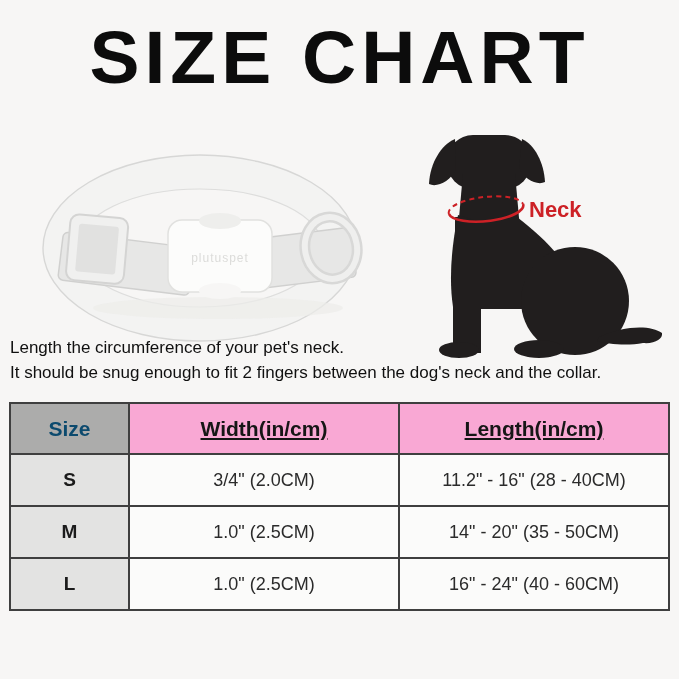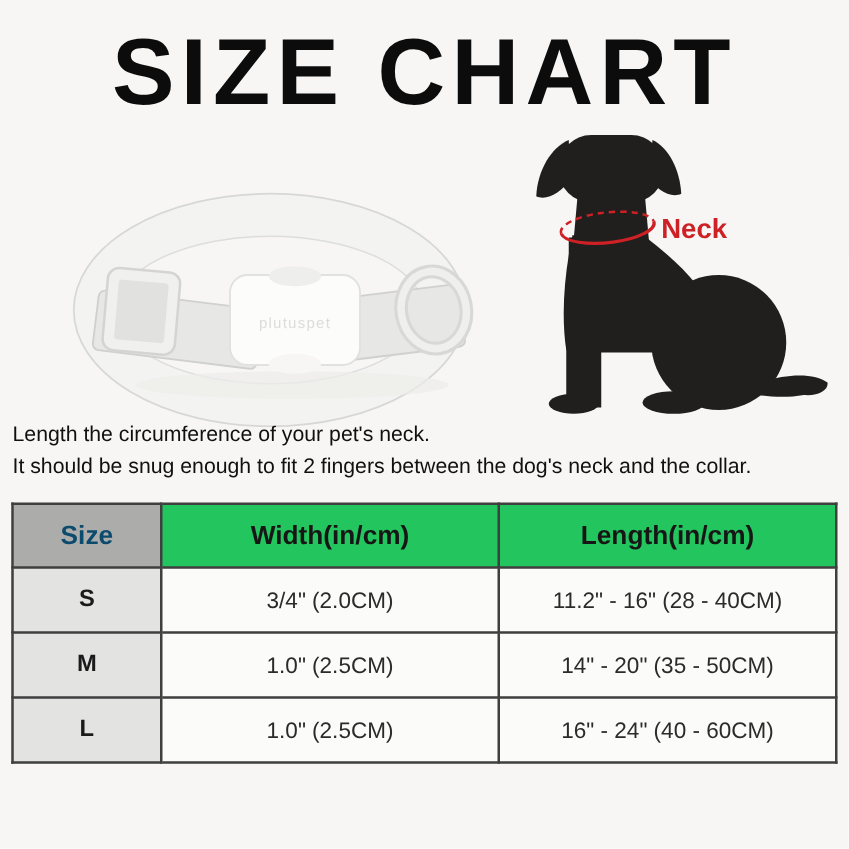--- a/index.html
+++ b/index.html
@@ -7,38 +7,38 @@
   .canvas{
     position:relative;width:679px;height:679px;overflow:hidden;
     background:#f7f6f5;
     padding-left:12px;
   }
   .title{
     position:absolute;top:14px;left:0;width:679px;text-align:center;
     font-size:75px;font-weight:bold;letter-spacing:5px;color:#0c0c0c;
     white-space:nowrap;
   }
-  .collar-wrap{position:absolute;left:44px;top:140px;width:342px;height:202px;}
-  .dog-wrap{position:absolute;left:403px;top:96px;width:264px;height:246px;}
+  .collar-wrap{position:absolute;left:28px;top:140px;width:342px;height:202px;}
+  .dog-wrap{position:absolute;left:403px;top:123px;width:264px;height:246px;}
   .instructions{
     position:absolute;left:10px;top:335px;width:665px;
     font-size:17px;line-height:25px;color:#101010;
   }
   table.size-table{
     position:absolute;left:9px;top:402px;width:661px;
     border-collapse:collapse;table-layout:fixed;
   }
   .size-table th,.size-table td{
     border:2px solid #3f3f3f;text-align:center;vertical-align:middle;
     padding:0;
   }
   .size-table thead tr{height:51px;}
   .size-table tbody tr{height:52px;}
   th.col-size{width:117px;background:#acacab;font-size:21px;color:#0c4a6e;}
-  th.col-width,th.col-length{background:#22c55e;font-size:21px;color:#161616;}
+  th.col-width,th.col-length{background:#f9a8d4;font-size:21px;color:#161616;text-decoration:underline;}
   td.cell-size{background:#e3e3e2;font-weight:bold;font-size:19px;color:#1b1b1b;}
   td.cell-data{background:#fbfbfa;font-size:18px;color:#2b2b2b;font-weight:normal;}
 </style>
 </head>
 <body>
 
 <div class="canvas">
 
   <div class="title">SIZE CHART</div>
 

